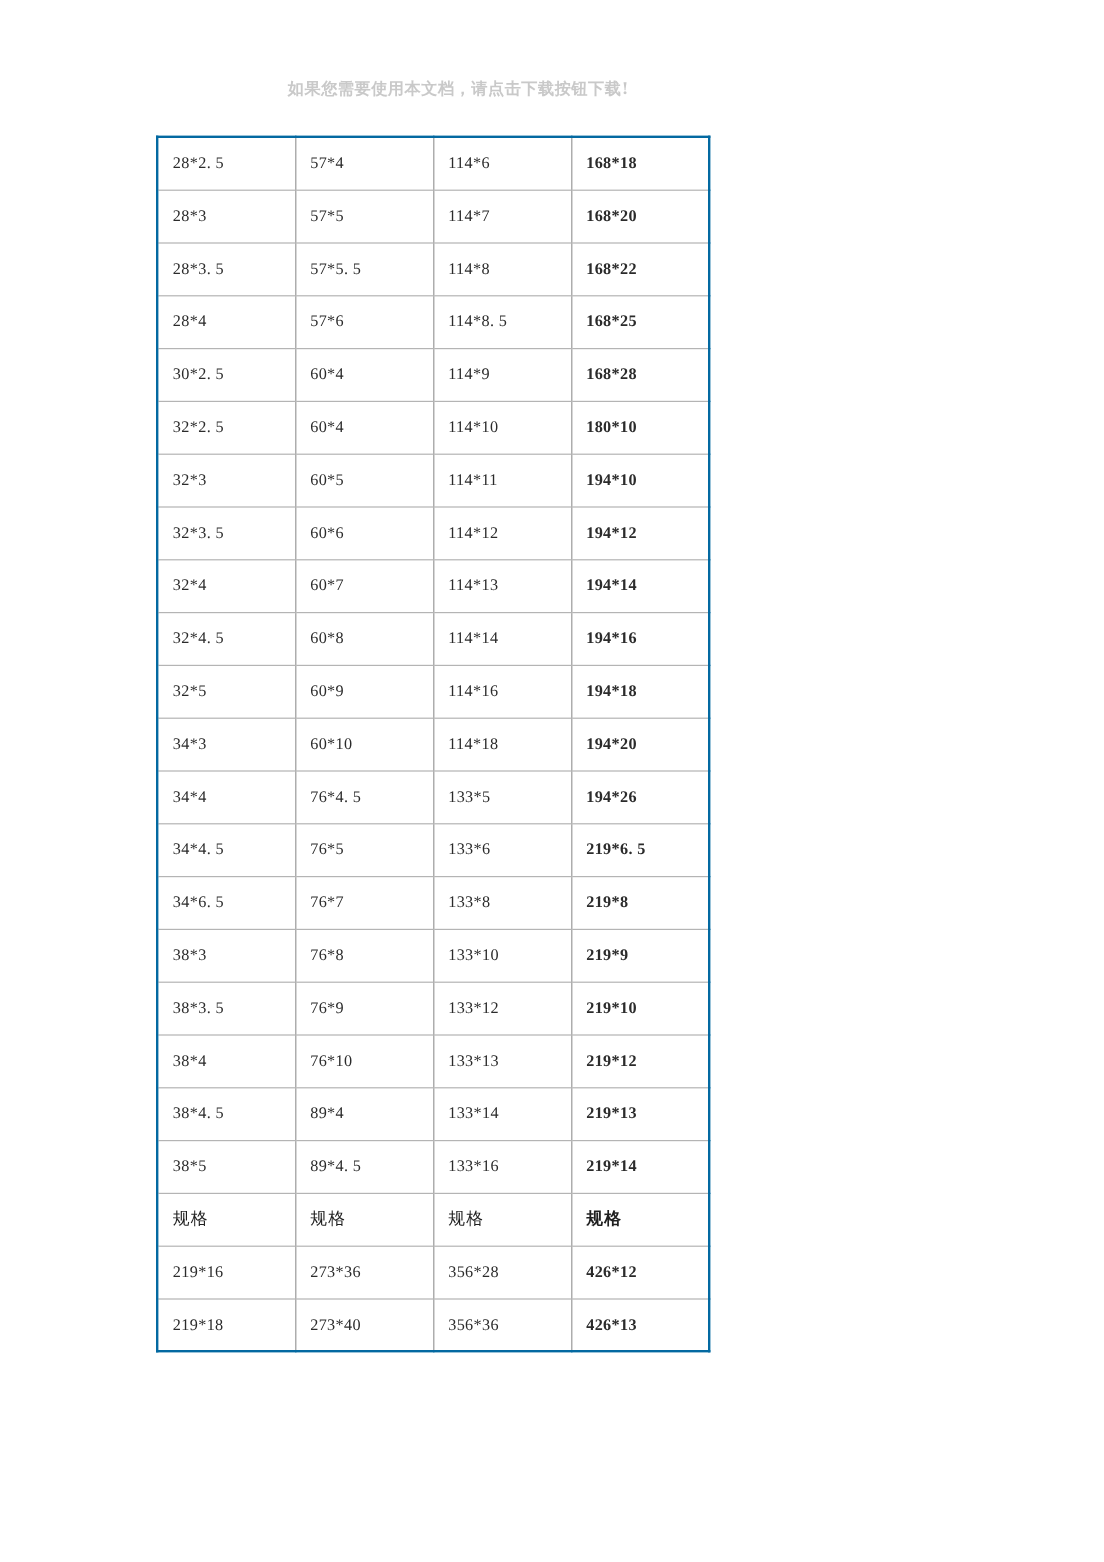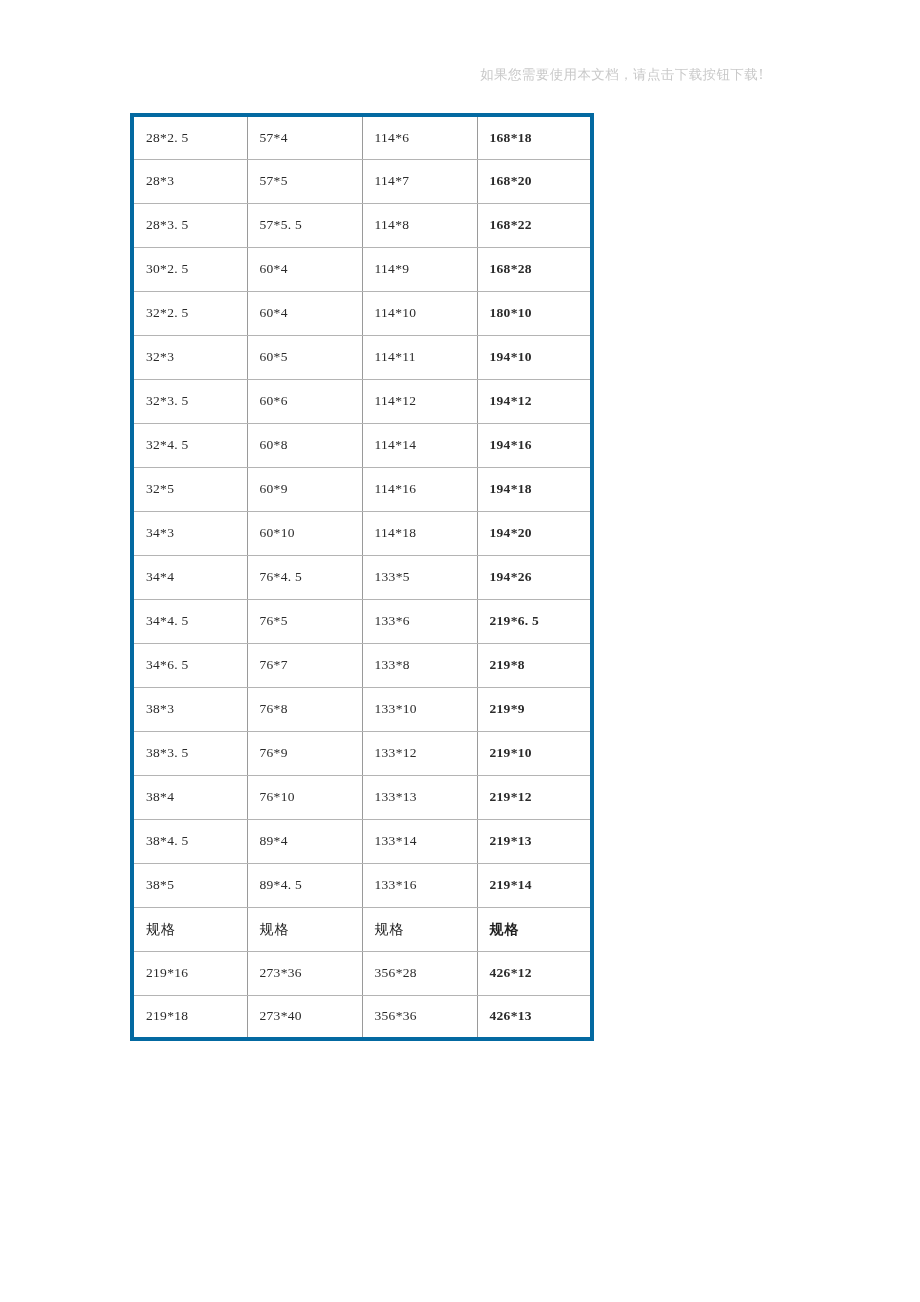--- a/index.html
+++ b/index.html
@@ -14,42 +14,43 @@
     font-family: "Liberation Serif", "DejaVu Serif", serif;
     overflow: hidden;
   }
 
   
   .page-notice {
     position: absolute;
     left: 0;
     top: 64px;
     width: 764px;
-    text-align: right;
+    text-align: center;
     font-family: "DejaVu Serif", "Liberation Serif", serif;
     font-size: 13.5px;
     line-height: 20px;
     color: #c9c9c9;
     letter-spacing: 0.4px;
     white-space: nowrap;
     user-select: none;
+    font-weight: bold;
   }
 
   
   .spec-table-wrap {
     position: absolute;
     left: 130px;
     top: 113px;
     width: 460px;
   }
   table.spec-table {
     border-collapse: collapse;
     table-layout: fixed;
     width: 460px;
-    border: 4px solid #0369a1;
+    border: 2px solid #0369a1;
   }
   table.spec-table col {
     width: 115px;
   }
   table.spec-table td {
     height: 44px;
     box-sizing: border-box;
     border-right: 1px solid #9a9a9a;
     border-bottom: 1px solid #b4b4b4;
     padding: 0 0 0 12px;
@@ -103,20 +104,26 @@
           <td>114*7</td>
           <td>168*20</td>
         </tr>
         <tr>
           <td>28*3. 5</td>
           <td>57*5. 5</td>
           <td>114*8</td>
           <td>168*22</td>
         </tr>
         <tr>
+          <td>28*4</td>
+          <td>57*6</td>
+          <td>114*8. 5</td>
+          <td>168*25</td>
+        </tr>
+        <tr>
           <td>30*2. 5</td>
           <td>60*4</td>
           <td>114*9</td>
           <td>168*28</td>
         </tr>
         <tr>
           <td>32*2. 5</td>
           <td>60*4</td>
           <td>114*10</td>
           <td>180*10</td>
@@ -127,20 +134,26 @@
           <td>114*11</td>
           <td>194*10</td>
         </tr>
         <tr>
           <td>32*3. 5</td>
           <td>60*6</td>
           <td>114*12</td>
           <td>194*12</td>
         </tr>
         <tr>
+          <td>32*4</td>
+          <td>60*7</td>
+          <td>114*13</td>
+          <td>194*14</td>
+        </tr>
+        <tr>
           <td>32*4. 5</td>
           <td>60*8</td>
           <td>114*14</td>
           <td>194*16</td>
         </tr>
         <tr>
           <td>32*5</td>
           <td>60*9</td>
           <td>114*16</td>
           <td>194*18</td>

